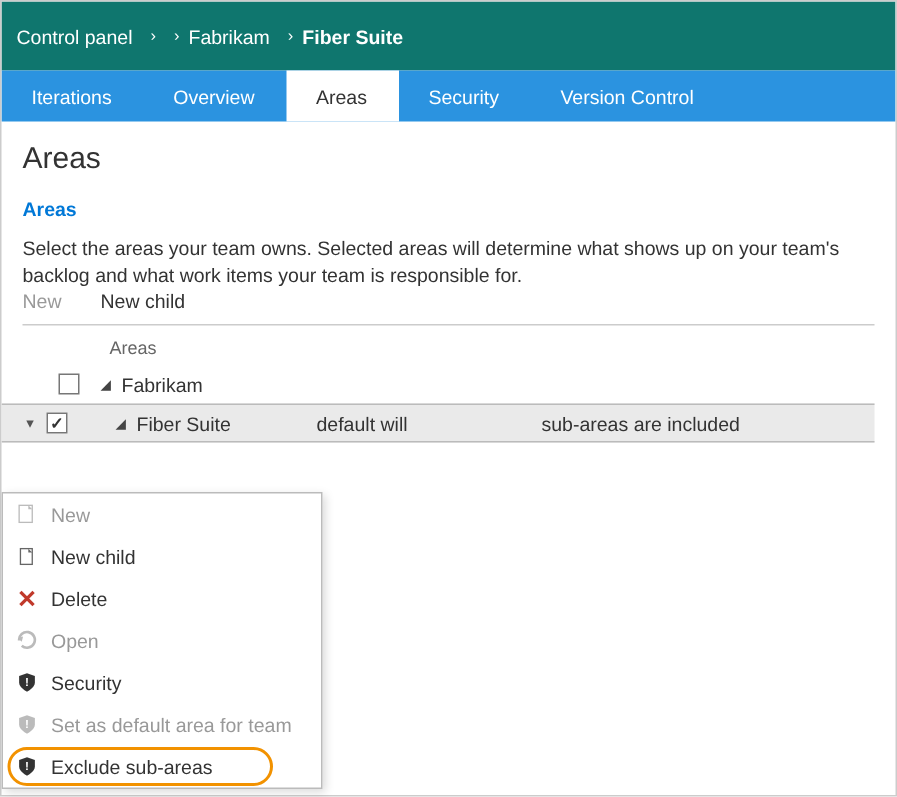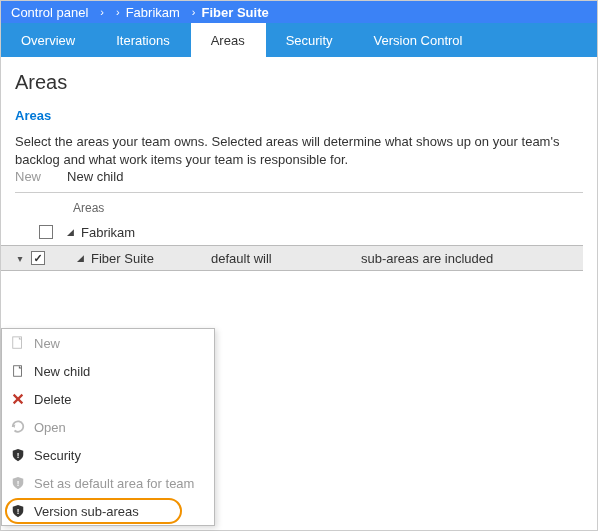--- a/index.html
+++ b/index.html
@@ -9,23 +9,23 @@
     color: #333;
     background: #fff;
     width: 598px;
     height: 531px;
     overflow: hidden;
     border: 1px solid #ccc;
   }
 
   
   .breadcrumb {
-    background: #3b82f6;
+    background: #0f766e;
     color: #fff;
-    height: 22px;
+    height: 46px;
     display: flex;
     align-items: center;
     padding: 0 10px;
     font-size: 13px;
   }
   .breadcrumb .crumb { margin-right: 6px; cursor: pointer; }
   .breadcrumb .sep { margin: 0 6px; font-size: 11px; }
   .breadcrumb .last { font-weight: 600; }
 
   
@@ -166,22 +166,22 @@
 <div class="breadcrumb">
   <span class="crumb">Control panel</span>
   <span class="sep">›</span>
   <span class="sep">›</span>
   <span class="crumb">Fabrikam</span>
   <span class="sep">›</span>
   <span class="crumb last">Fiber Suite</span>
 </div>
 
 <div class="tabs">
+  <div class="tab">Iterations</div>
   <div class="tab">Overview</div>
-  <div class="tab">Iterations</div>
   <div class="tab active">Areas</div>
   <div class="tab">Security</div>
   <div class="tab">Version Control</div>
 </div>
 
 <div class="content">
   <div class="page-title">Areas</div>
   <div class="section-title">Areas</div>
   <div class="description">Select the areas your team owns. Selected areas will determine what shows up on your team's backlog and what work items your team is responsible for.</div>
 
@@ -268,16 +268,16 @@
     </span>
     <span class="label">Set as default area for team</span>
   </div>
   <div class="menu-item highlight">
     <span class="menu-icon">
       <svg viewBox="0 0 16 16">
           <path d="M8 1 L14 3 V8 C14 12 8 15 8 15 C8 15 2 12 2 8 V3 Z" fill="#333"></path>
           <text x="8" y="11" text-anchor="middle" fill="#fff" font-size="9" font-weight="bold">!</text>
         </svg>
     </span>
-    <span class="label">Version sub-areas</span>
+    <span class="label">Exclude sub-areas</span>
     <div class="highlight-ring"></div>
   </div>
 </div>
 
 </body></html>

